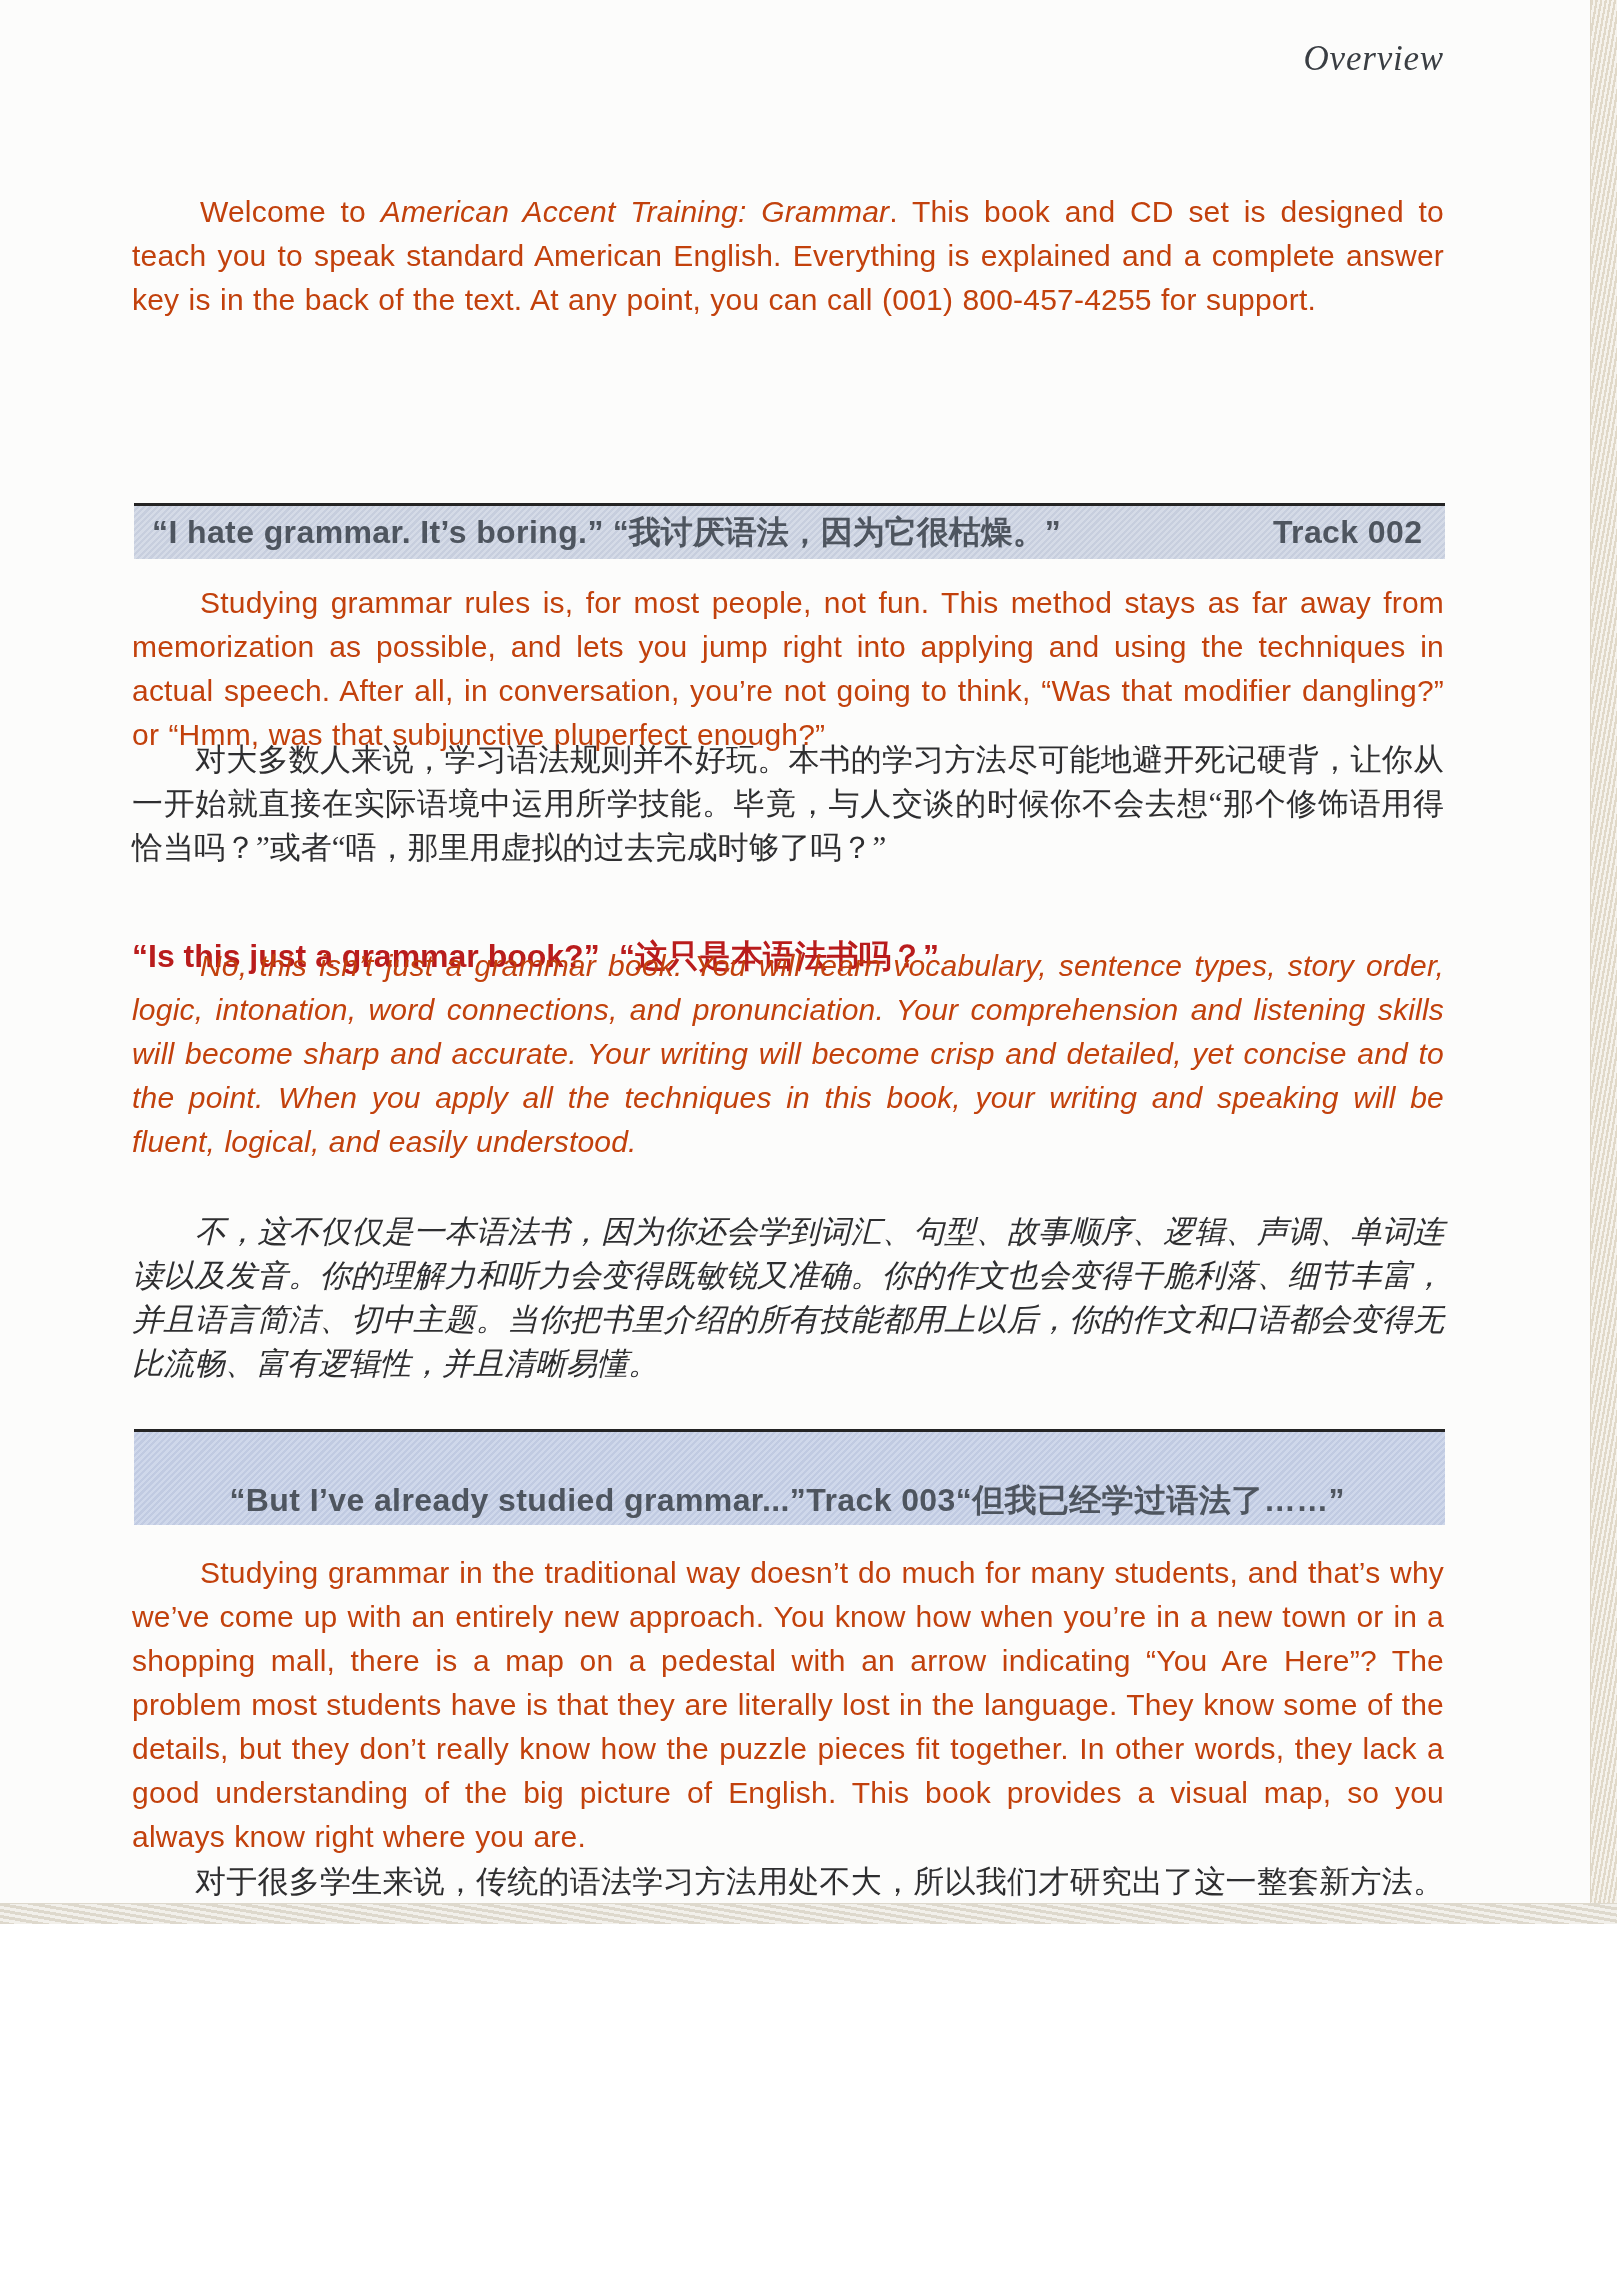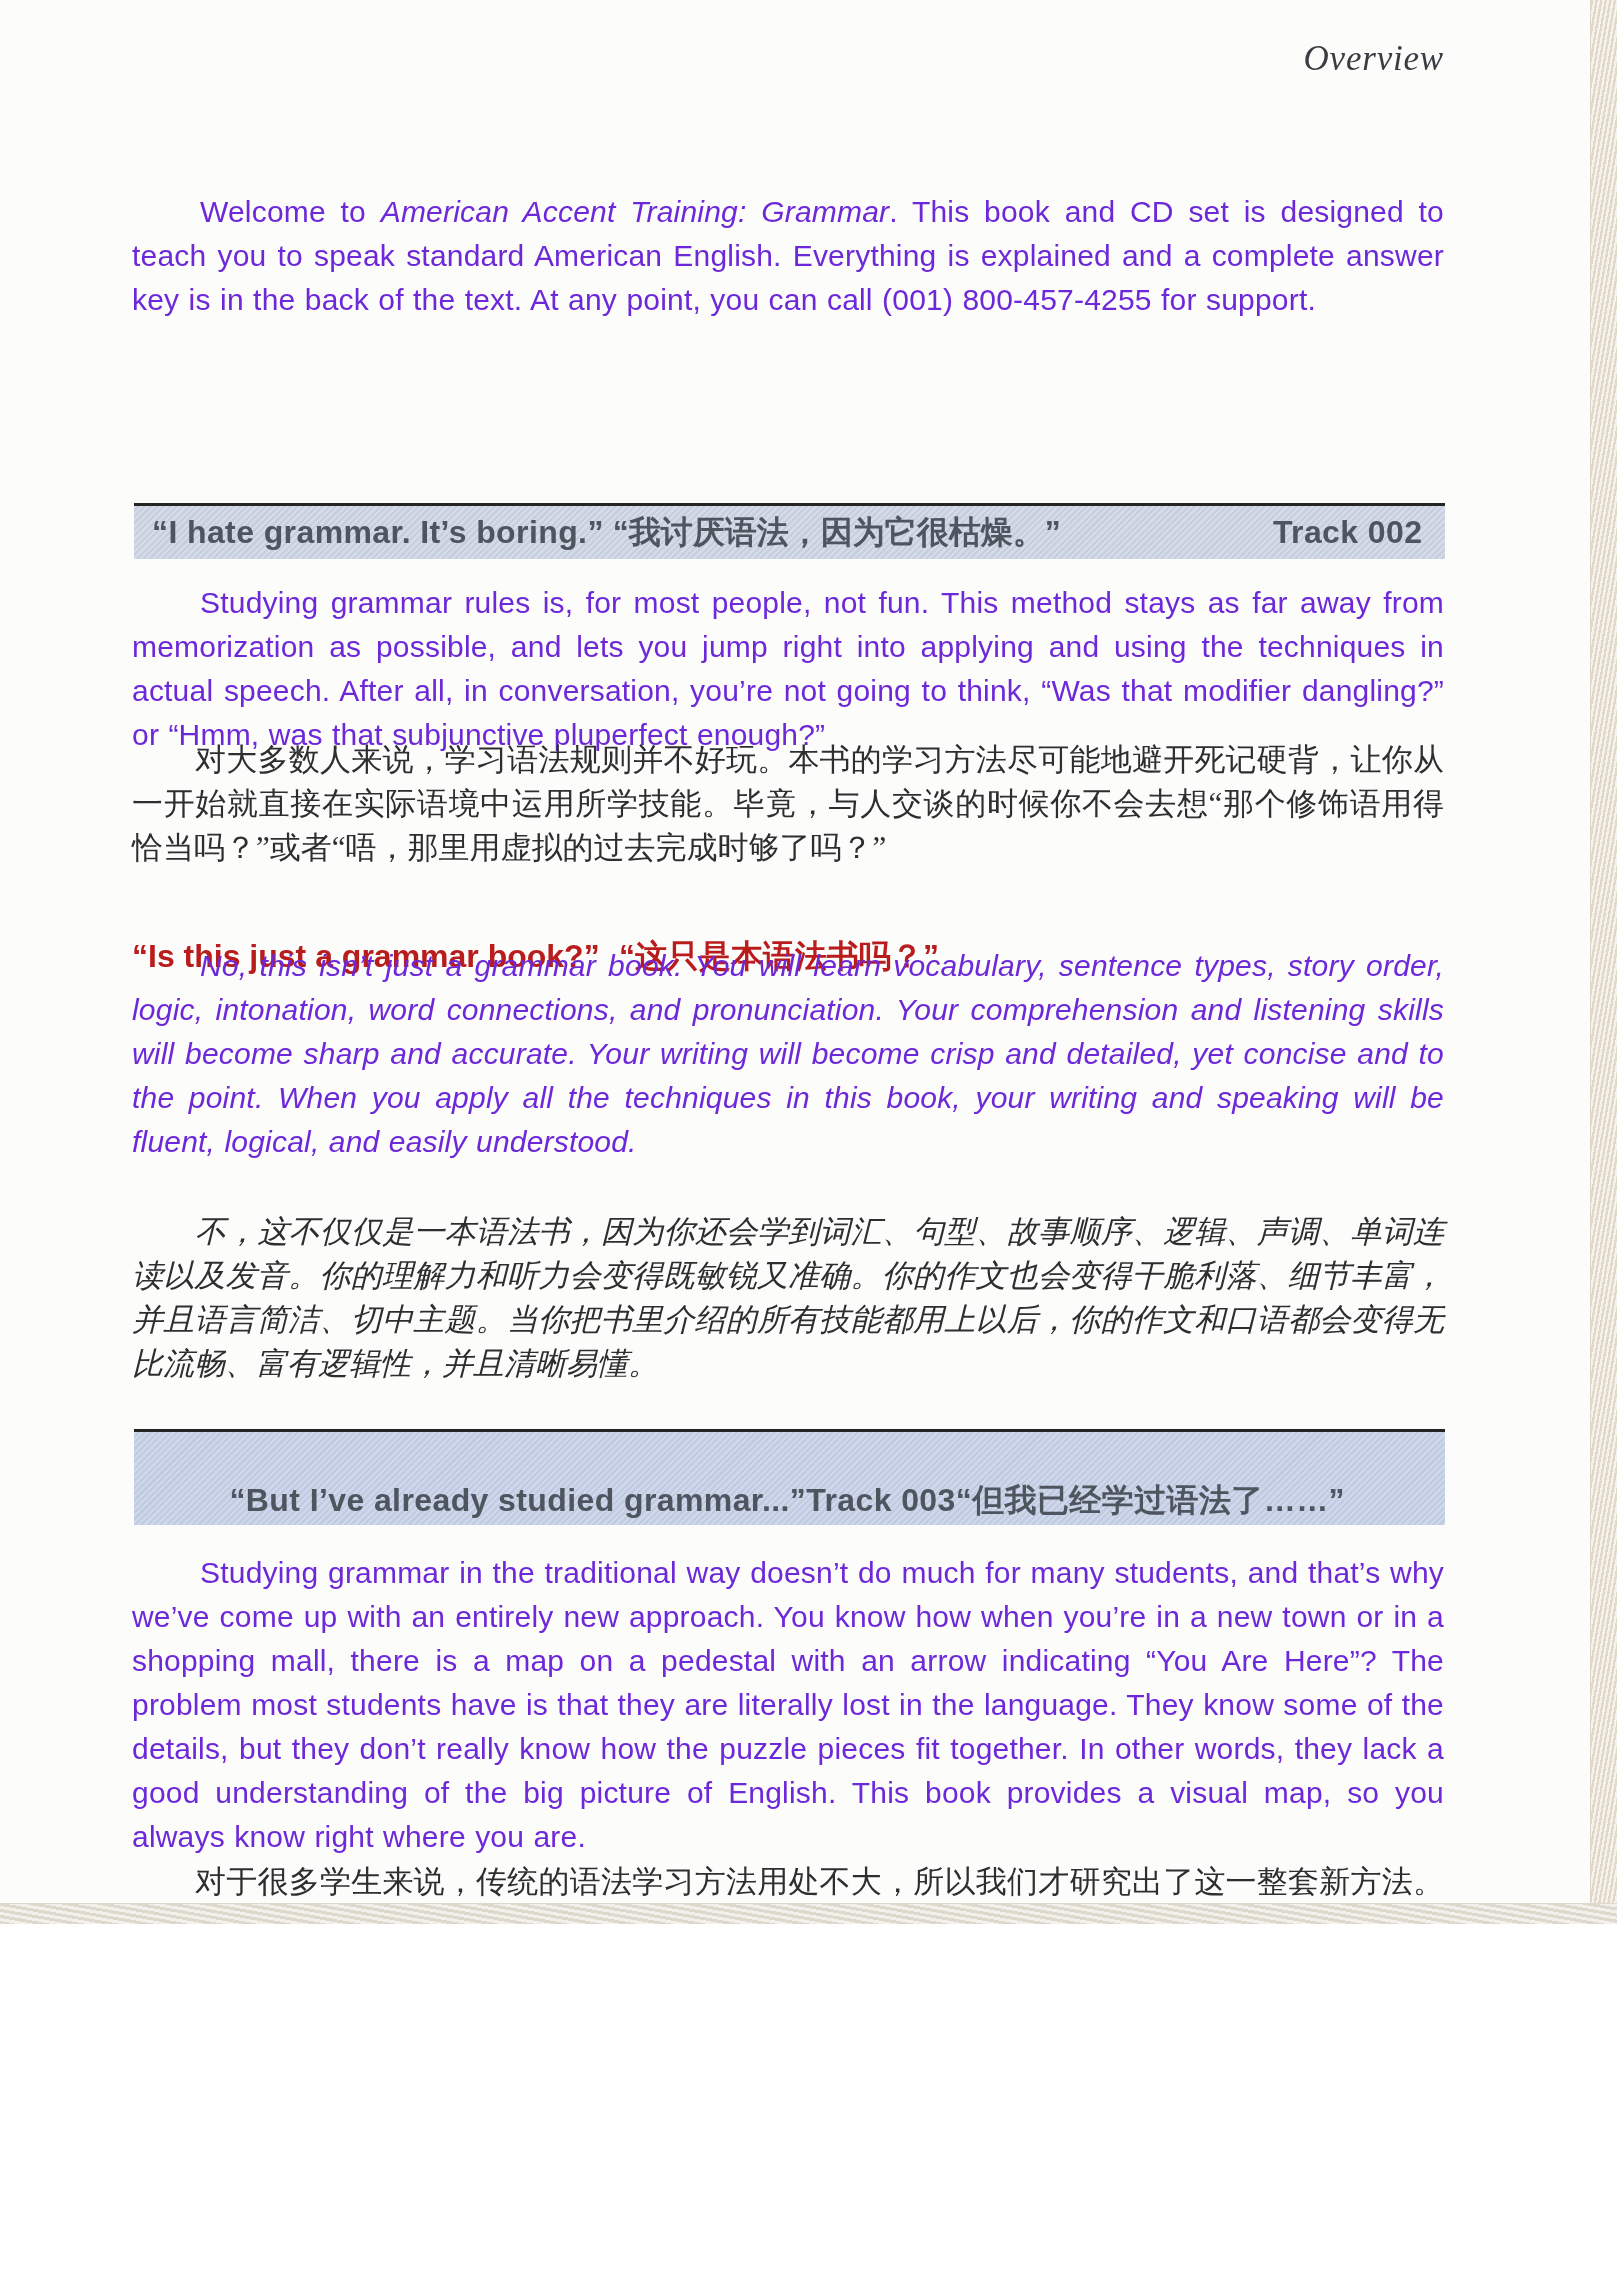--- a/index.html
+++ b/index.html
@@ -36,21 +36,21 @@
     flex-direction:row;align-items:flex-end;justify-content:center;
     padding-top:4.5px;padding-bottom:4.5px;
   }
   .bar-line{display:flex;align-items:center;line-height:42px;}
   .bar-title{letter-spacing:0.4px;}
   .bar-title-zh{margin-left:9px;font-family:"Liberation Sans",sans-serif;}
   .bar-track{margin-left:auto;font-size:32px;letter-spacing:0.4px;}
   
   .para-en{
     position:absolute;left:132px;right:173px;margin:0;
-    font-size:30px;line-height:44px;color:#6d28d9;
+    font-size:30px;line-height:44px;color:#c2410c;
     text-align:justify;text-indent:68px;letter-spacing:0.2px;
     word-spacing:0.8px;
   }
   .para-en em{font-style:italic;}
   .para-zh{
     position:absolute;left:132px;right:173px;margin:0;
     font-family:"Liberation Serif","DejaVu Serif",serif;
     font-size:31px;line-height:44px;color:#2e2e30;
     text-align:justify;text-indent:63px;
   }

